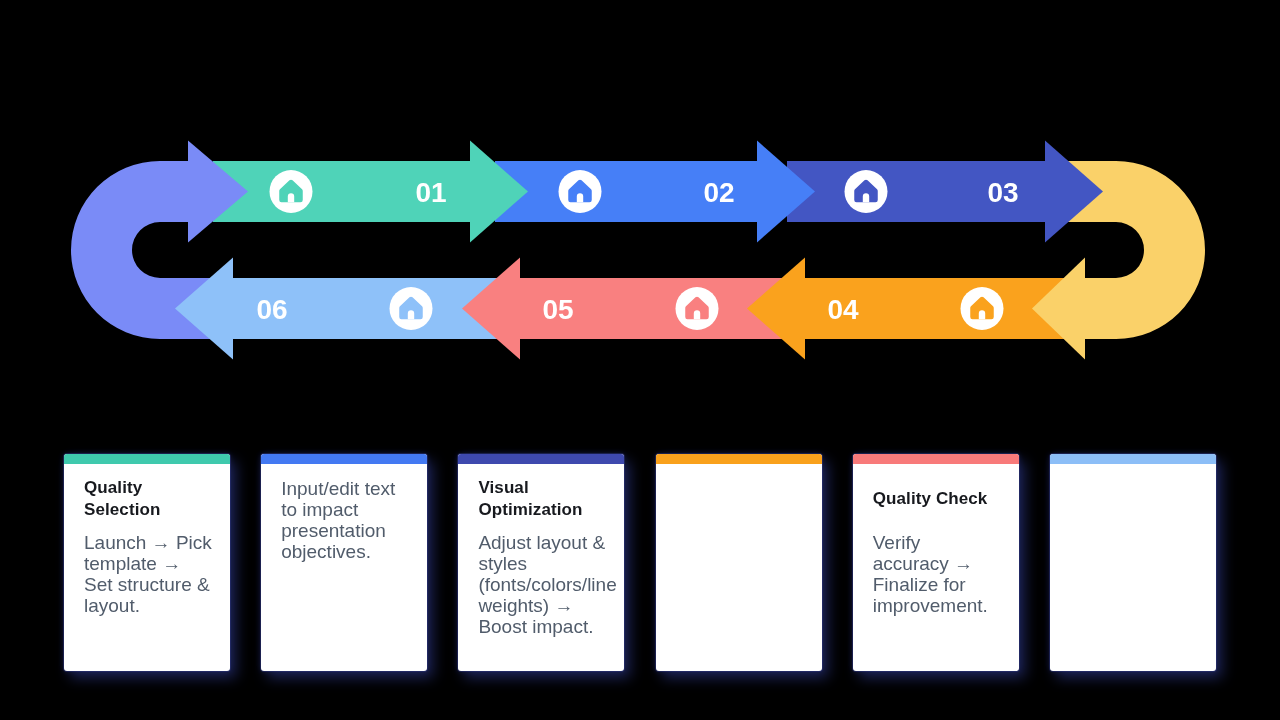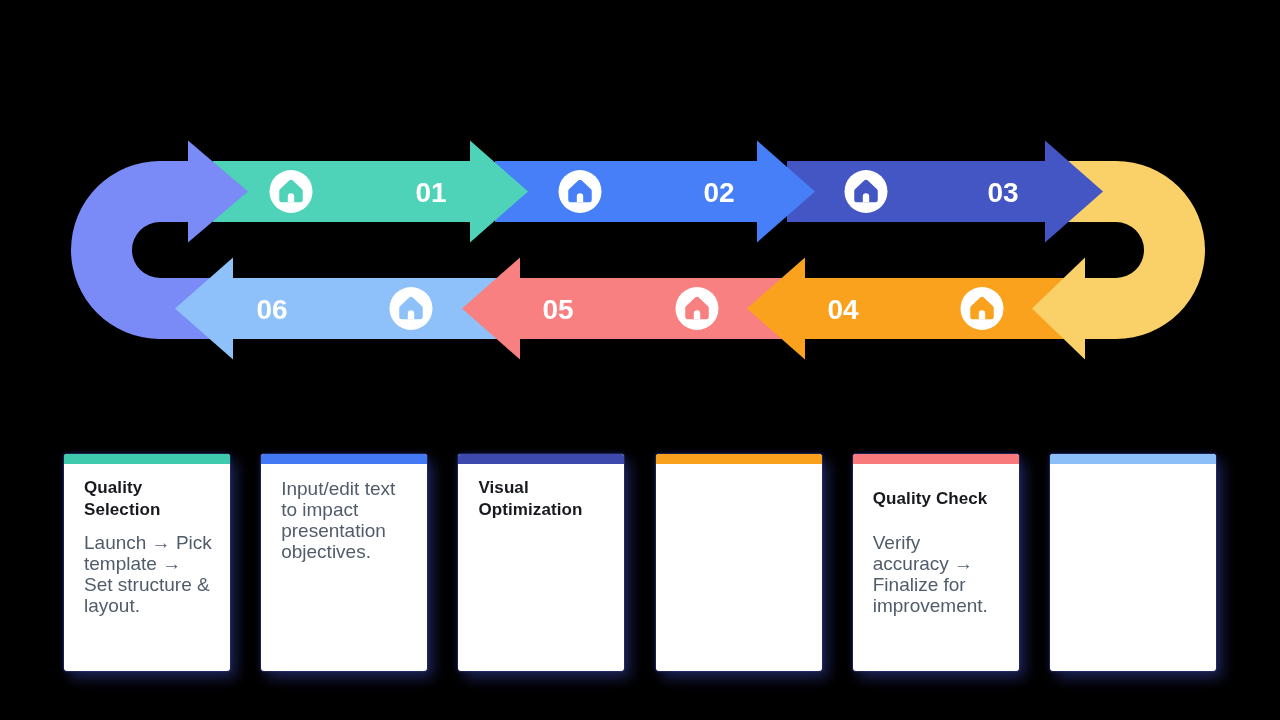--- a/index.html
+++ b/index.html
@@ -146,20 +146,21 @@
       <div class="accent" style="background: rgb(67, 121, 242);"></div>
       <div class="card-inner">
         <p class="card-desc">Input/edit text to impact presentation objectives.</p>
       </div>
     </article>
 
     <article class="card">
       <div class="accent" style="background: rgb(62, 73, 174);"></div>
       <div class="card-inner">
         <h2 class="card-title">Visual Optimization</h2>
+        <p class="card-desc">Adjust layout &amp; styles (fonts/colors/line weights) → Boost impact.</p>
       </div>
     </article>
 
     <article class="card">
       <div class="accent" style="background: rgb(249, 161, 28);"></div>
     </article>
 
     <article class="card">
       <div class="accent" style="background: rgb(248, 122, 122);"></div>
       <div class="card-inner">

